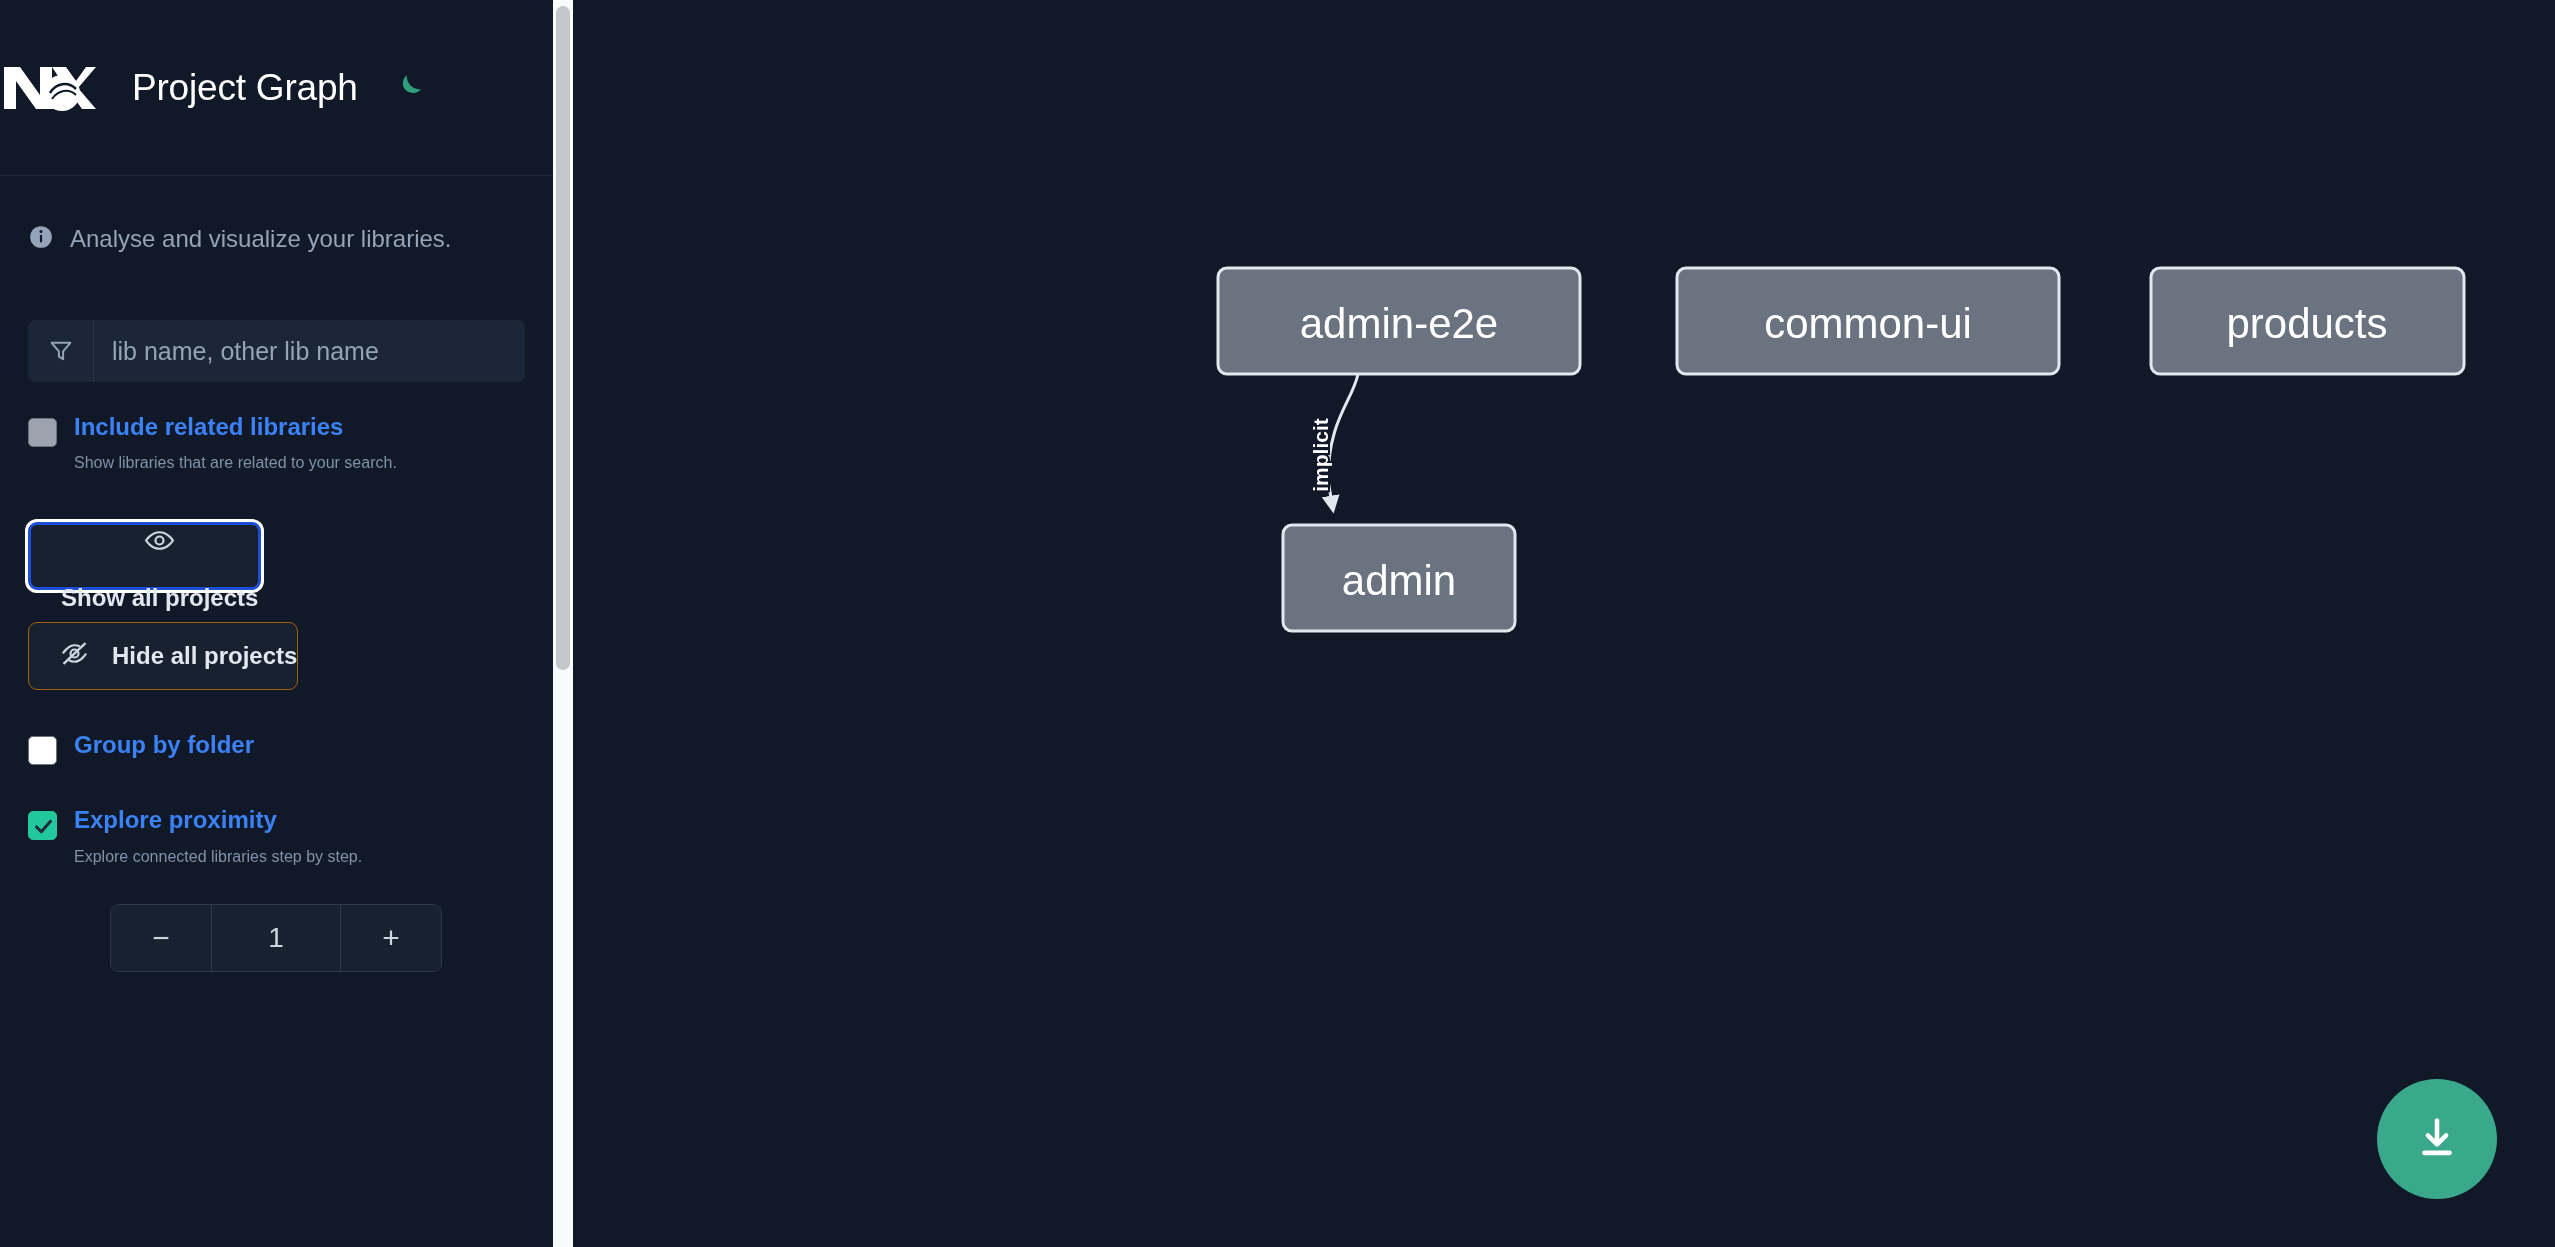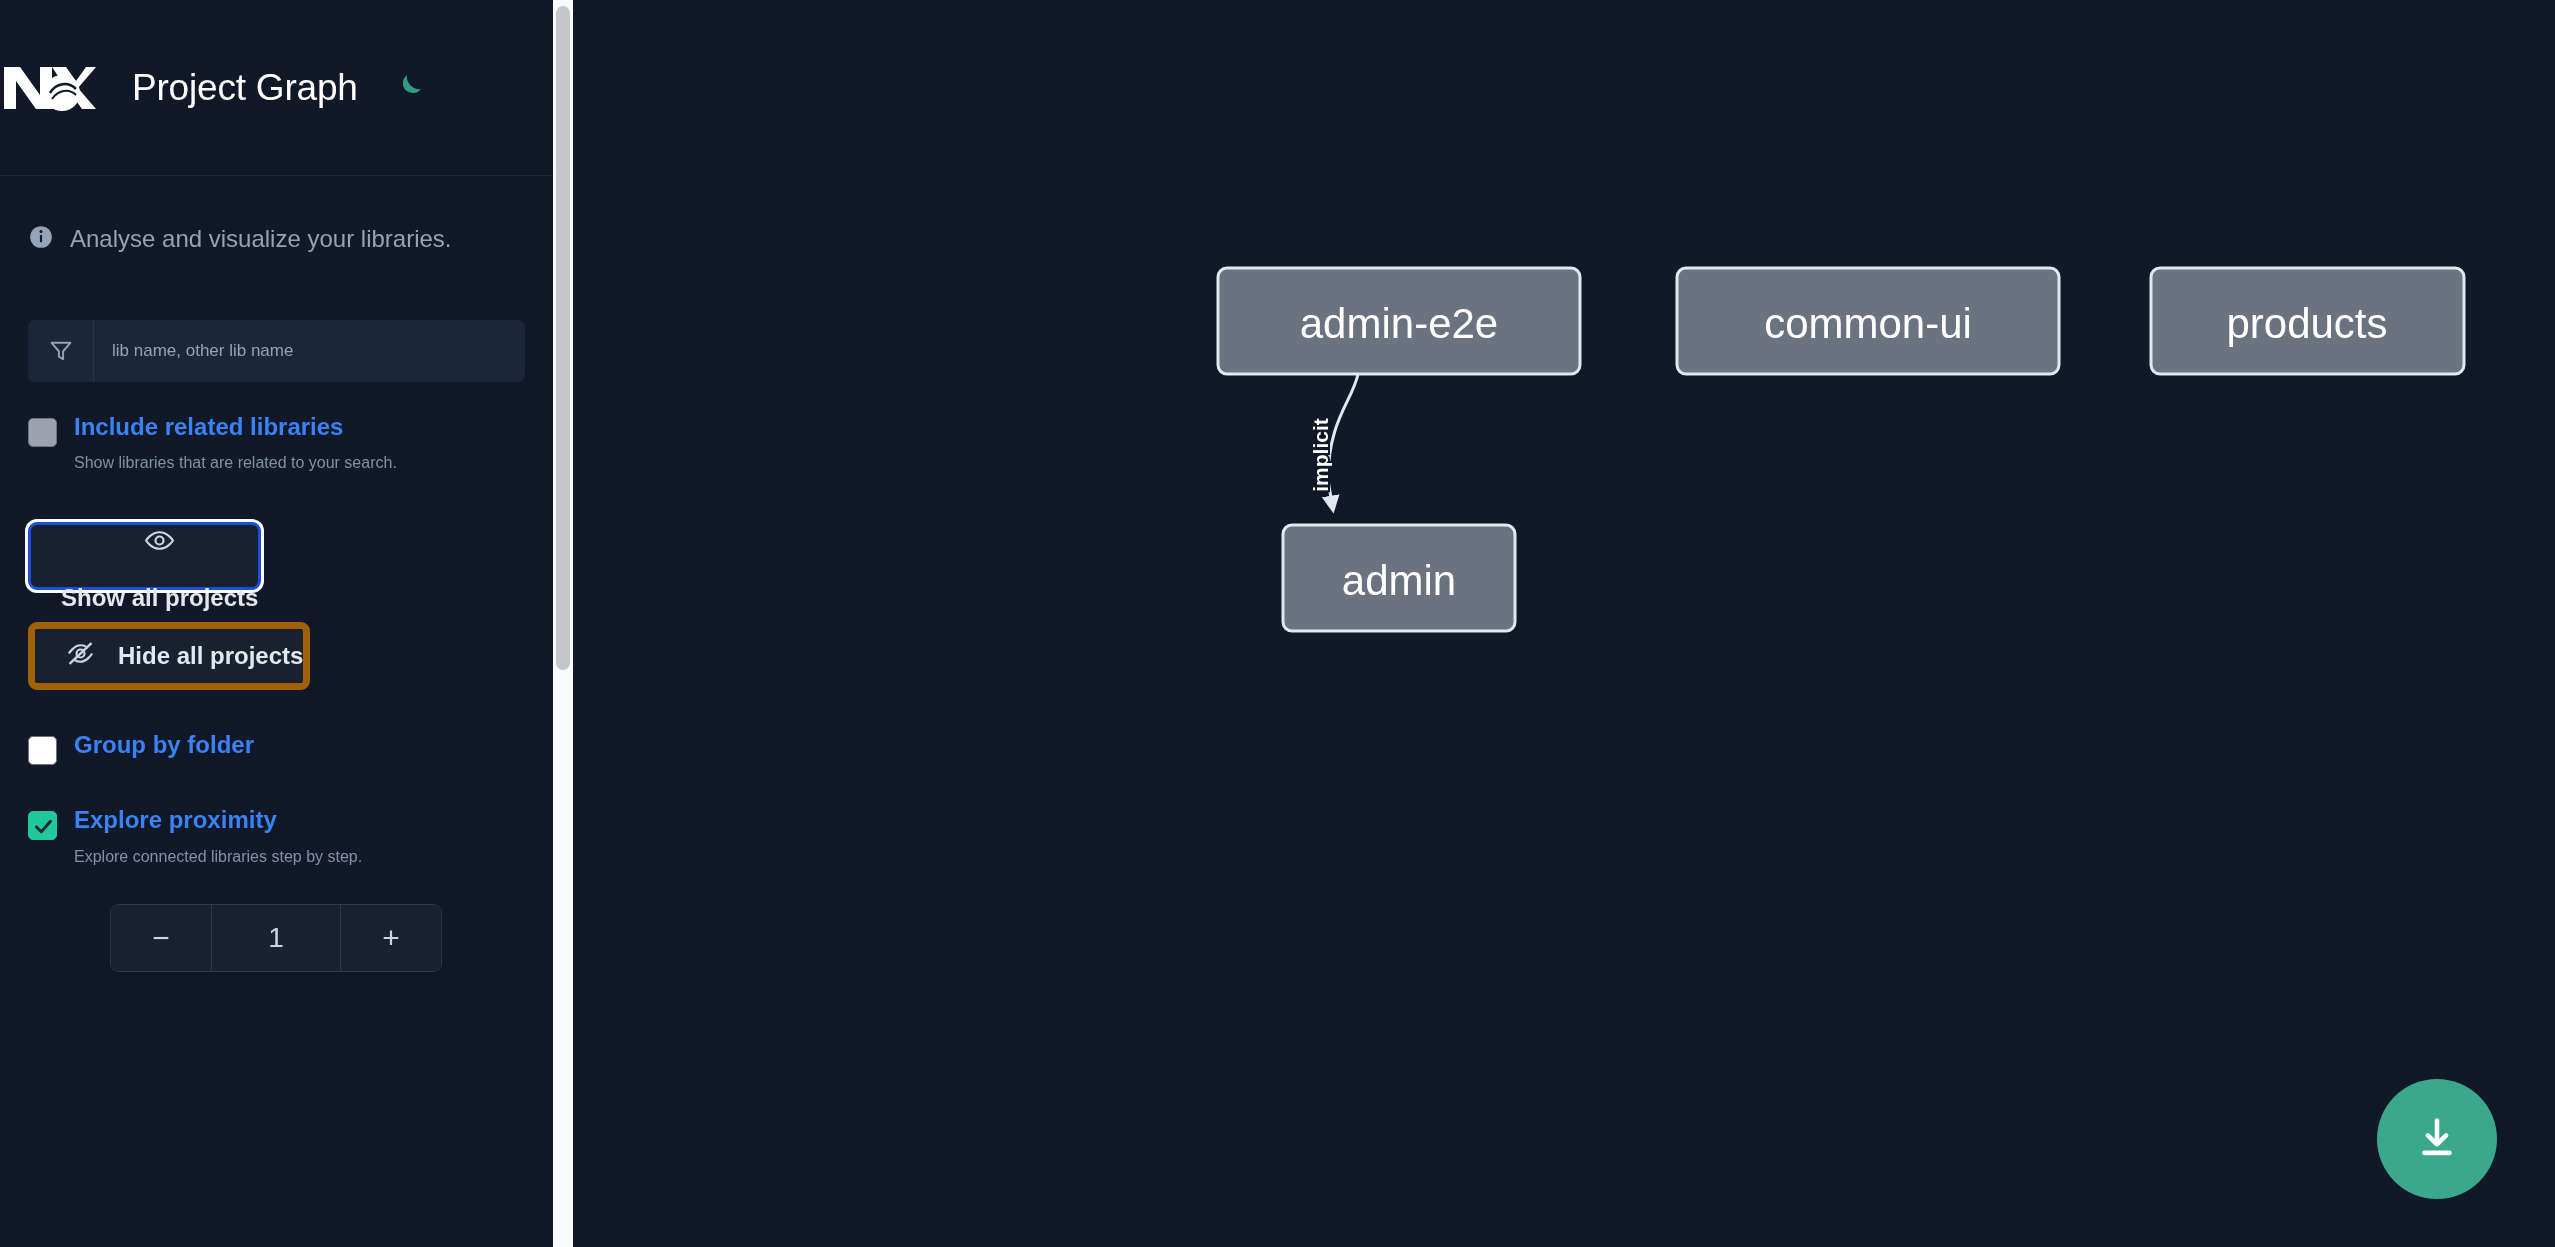--- a/index.html
+++ b/index.html
@@ -86,21 +86,21 @@
     border-right: 1px solid #2a3648;
     flex: 0 0 66px;
   }
   .filter-input {
     flex: 1;
     background: transparent;
     border: none;
     outline: none;
     color: #cbd5e1;
     font-family: "Liberation Sans", sans-serif;
-    font-size: 17px;
+    font-size: 25px;
     padding: 12px 18px;
   }
   .filter-input::placeholder { color: #94a3b8; }
 
   .opt-row {
     display: flex;
     padding: 0 28px;
     margin-top: 32px;
   }
   .opt-row.second { margin-top: 42px; }
@@ -133,21 +133,21 @@
   }
 
   .big-btn {
     margin: 0 28px;
     height: 68px;
     display: flex;
     align-items: center;
     gap: 22px;
     padding-left: 30px;
     background: #18212f;
-    border: 7px solid #a16207;
+    border: 1px solid #a16207;
     border-radius: 9px;
     color: #e2e8f0;
     font-size: 24px;
     font-weight: 700;
     font-family: "Liberation Sans", sans-serif;
     cursor: pointer;
   }
   .big-btn.focused {
     border: 3px solid #1d4ed8;
     box-shadow: 0 0 0 3px #ffffff;

